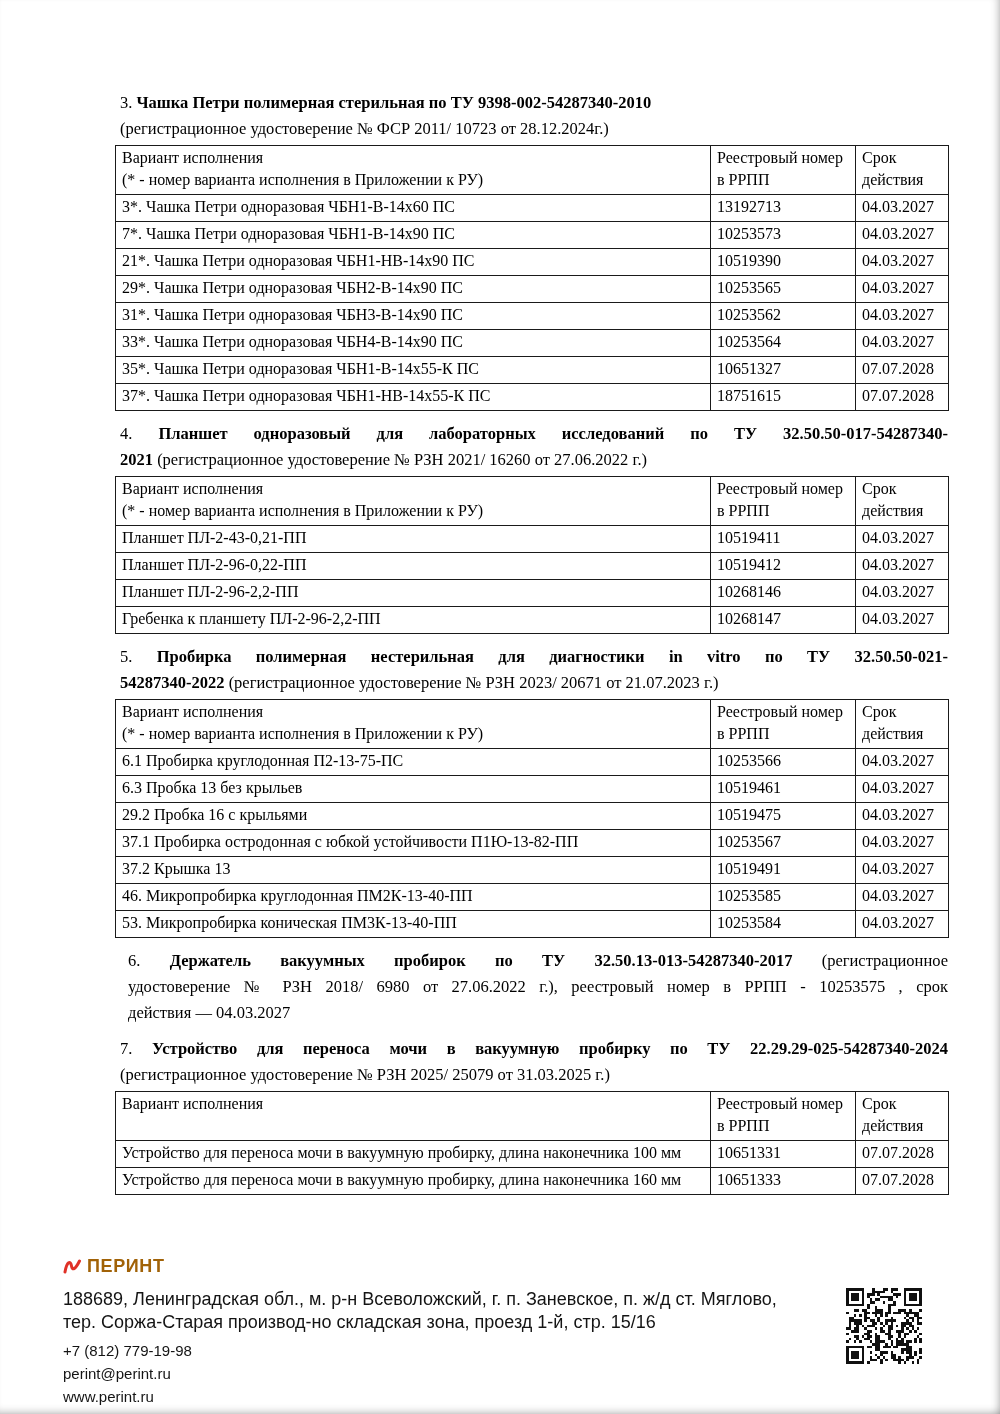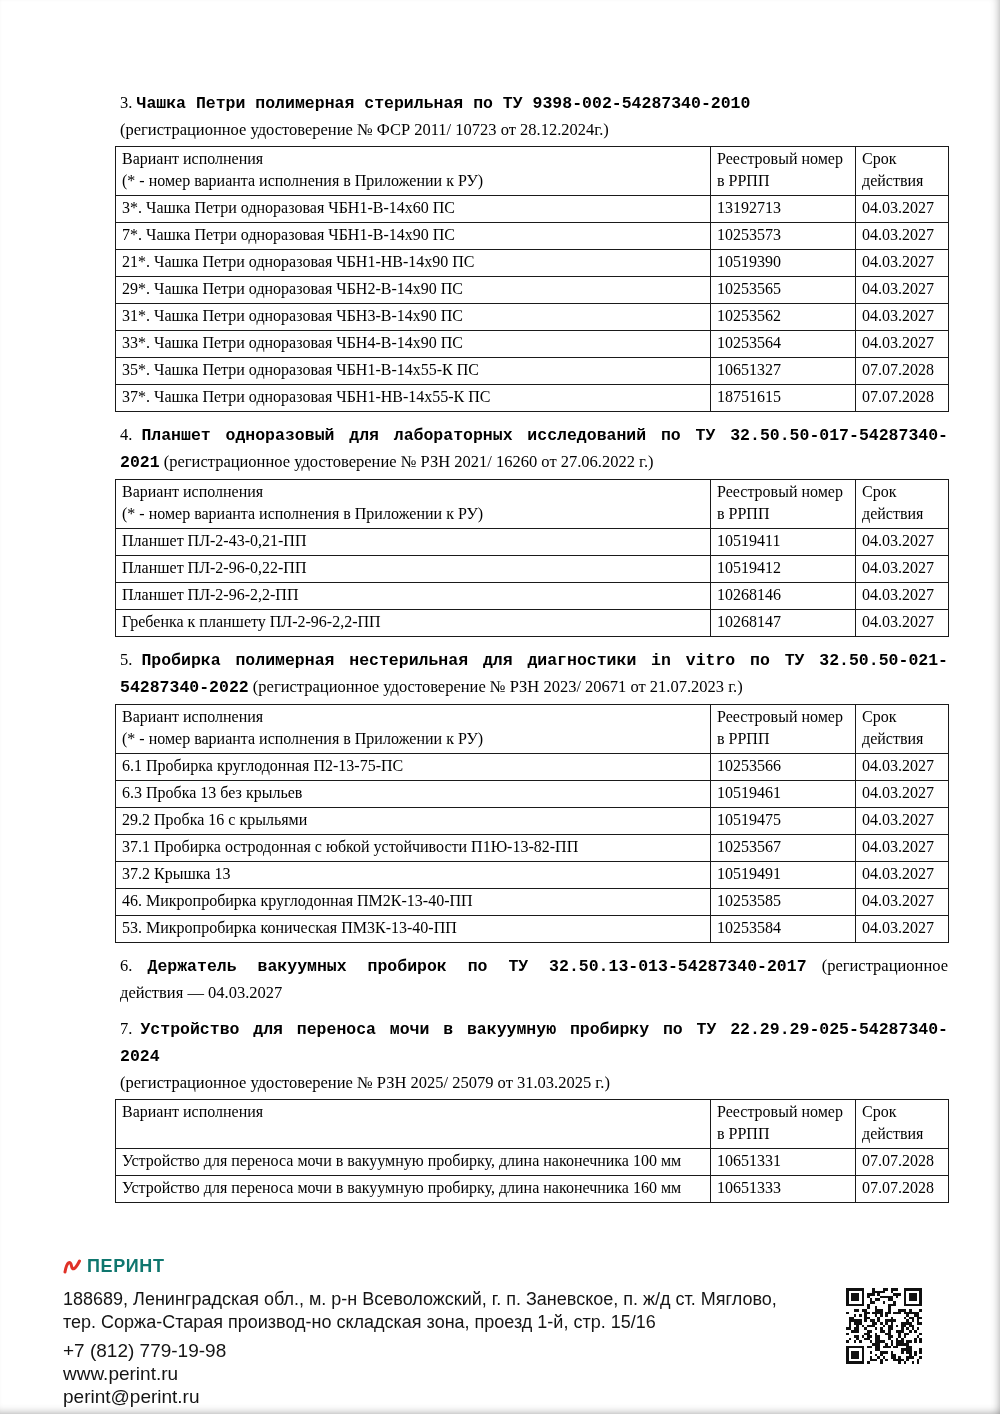--- a/index.html
+++ b/index.html
@@ -6,32 +6,32 @@
   *{box-sizing:border-box;}
   html,body{margin:0;padding:0;}
   body{width:1000px;height:1414px;background:#ffffff;font-family:"Liberation Serif",serif;color:#000;}
   .page{position:relative;width:1000px;height:1414px;background:#fff;overflow:hidden;
         box-shadow:inset -8px 0 9px -7px rgba(0,0,0,.30), inset 0 -8px 9px -7px rgba(0,0,0,.30);}
   .content{width:833px;margin-left:115px;padding-top:90px;}
   .section{margin-bottom:9px;}
   .heading{margin:0 0 3px 0;}
   .hline{font-size:16.5px;line-height:26px;padding-left:5px;}
   .jl{text-align:justify;text-align-last:justify;}
-  .sb{font-weight:bold;font-family:Liberation Mono, monospace;}
+  .sb{font-weight:bold;}
   table.doc{width:100%;border-collapse:collapse;table-layout:fixed;font-size:16px;margin:2px 0 10px 0;}
   .doc th,.doc td{border:1px solid #1a1a1a;padding:1px 7px 3px 6px;text-align:left;vertical-align:top;
                   font-weight:normal;line-height:22px;overflow:hidden;}
   .doc .note{}
-  .para{margin:2px 0 10px 0;}
+  .para{margin:2px 0 10px 8px;}
   .footer{position:absolute;left:63px;top:1256px;width:874px;height:150px;
           font-family:"Liberation Sans",sans-serif;color:#141414;}
   .logo{display:flex;align-items:center;gap:5px;margin-bottom:11px;}
-  .logo-text{color:#0f766e;font-weight:bold;font-size:18px;letter-spacing:.6px;}
+  .logo-text{color:#a16207;font-weight:bold;font-size:18px;letter-spacing:.6px;}
   .addr{font-size:18px;line-height:23px;}
-  .contact{margin-top:5px;font-size:19px;line-height:23px;}
+  .contact{margin-top:5px;font-size:15px;line-height:23px;}
   .qr{position:absolute;right:15px;top:32px;width:76px;height:76px;background:#fff;}
   .qr svg{width:100%;height:100%;fill:#101010;shape-rendering:crispEdges;}
 </style>
 </head>
 <body>
 
 <div class="page">
   <div class="content">
 
     <div class="section">
@@ -202,20 +202,21 @@
               <td>53. Микропробирка коническая ПМ3К-13-40-ПП</td>
               <td>10253584</td>
               <td>04.03.2027</td>
             </tr>
           </tbody>
       </table>
     </div>
 
     <div class="section para">
       <div class="hline jl"><span>6. </span><span class="sb">Держатель вакуумных пробирок по ТУ 32.50.13-013-54287340-2017</span><span> (регистрационное</span></div>
+      <div class="hline jl"><span>удостоверение № РЗН 2018/ 6980 от 27.06.2022 г.), реестровый номер в РРПП - 10253575 , срок</span></div>
       <div class="hline"><span>действия — 04.03.2027</span></div>
     </div>
 
     <div class="section">
       <div class="heading">
         <div class="hline jl"><span>7. </span><span class="sb">Устройство для переноса мочи в вакуумную пробирку по ТУ 22.29.29-025-54287340-2024</span></div>
         <div class="hline"><span>(регистрационное удостоверение № РЗН 2025/ 25079 от 31.03.2025 г.)</span></div>
       </div>
       <table class="doc">
         <colgroup>
@@ -254,22 +255,22 @@
       <span style="display:inline-flex;">
         <svg width="19" height="17" viewBox="0 0 19 17" aria-hidden="true">
           <path d="M2 14 C4 3 7.5 2.5 8.5 8 C9.3 12.5 12 12 16.5 3" stroke="#e03127" stroke-width="3" fill="none" stroke-linecap="round"></path>
         </svg>
       </span>
       <span class="logo-text">ПЕРИНТ</span>
     </div>
     <div class="addr">188689, Ленинградская обл., м. р-н Всеволожский, г. п. Заневское, п. ж/д ст. Мяглово,</div>
     <div class="addr">тер. Соржа-Старая производ-но складская зона, проезд 1-й, стр. 15/16</div>
     <div class="contact">+7 (812) 779-19-98</div>
+    <div class="contact" style="margin-top:0;">perint@perint.ru</div>
     <div class="contact" style="margin-top:0;">www.perint.ru</div>
-    <div class="contact" style="margin-top:0;">perint@perint.ru</div>
     <div class="qr">
       <svg id="qr" viewBox="0 0 29 29" xmlns="http://www.w3.org/2000/svg">
           <rect x="0" y="0" width="7" height="1"></rect>
           <rect x="0" y="6" width="7" height="1"></rect>
           <rect x="0" y="0" width="1" height="7"></rect>
           <rect x="6" y="0" width="1" height="7"></rect>
           <rect x="2" y="2" width="3" height="3"></rect>
           <rect x="22" y="0" width="7" height="1"></rect>
           <rect x="22" y="6" width="7" height="1"></rect>
           <rect x="22" y="0" width="1" height="7"></rect>

